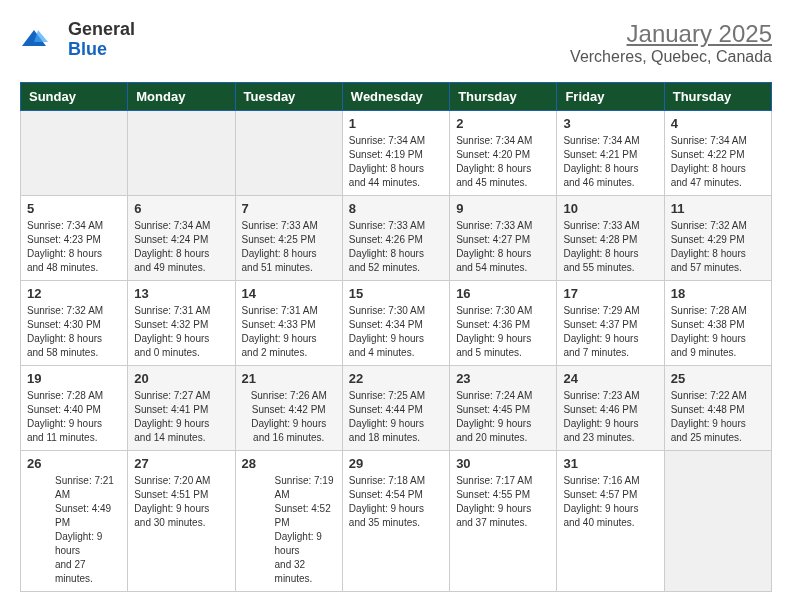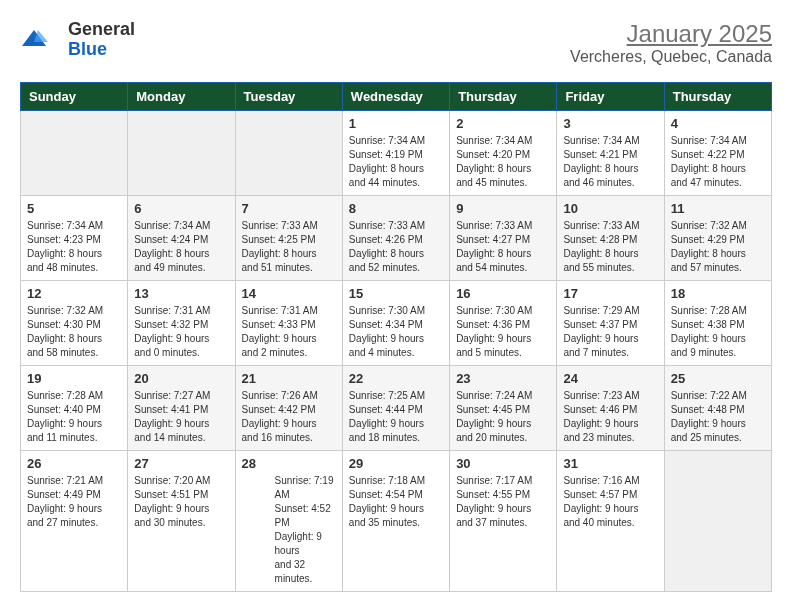--- a/index.html
+++ b/index.html
@@ -268,21 +268,21 @@
         </td>
         <td>
           <span class="day-num">20</span>
           <div class="day-info" style="white-space: pre-line;">Sunrise: 7:27 AM
 Sunset: 4:41 PM
 Daylight: 9 hours
 and 14 minutes.</div>
         </td>
         <td>
           <span class="day-num">21</span>
-          <div class="day-info" style="white-space: pre-line;">Sunrise: 7:26 AM
+          <div class="day-info" style="white-space: pre-line; text-align: center;">Sunrise: 7:26 AM
 Sunset: 4:42 PM
 Daylight: 9 hours
 and 16 minutes.</div>
         </td>
         <td>
           <span class="day-num">22</span>
           <div class="day-info" style="white-space: pre-line;">Sunrise: 7:25 AM
 Sunset: 4:44 PM
 Daylight: 9 hours
 and 18 minutes.</div>
@@ -305,21 +305,21 @@
           <span class="day-num">25</span>
           <div class="day-info" style="white-space: pre-line;">Sunrise: 7:22 AM
 Sunset: 4:48 PM
 Daylight: 9 hours
 and 25 minutes.</div>
         </td>
       </tr>
       <tr>
         <td>
           <span class="day-num">26</span>
-          <div class="day-info" style="white-space: pre-line;">Sunrise: 7:21 AM
+          <div class="day-info" style="white-space: pre-line; margin-left: 28px;">Sunrise: 7:21 AM
 Sunset: 4:49 PM
 Daylight: 9 hours
 and 27 minutes.</div>
         </td>
         <td>
           <span class="day-num">27</span>
           <div class="day-info" style="white-space: pre-line;">Sunrise: 7:20 AM
 Sunset: 4:51 PM
 Daylight: 9 hours
 and 30 minutes.</div>

